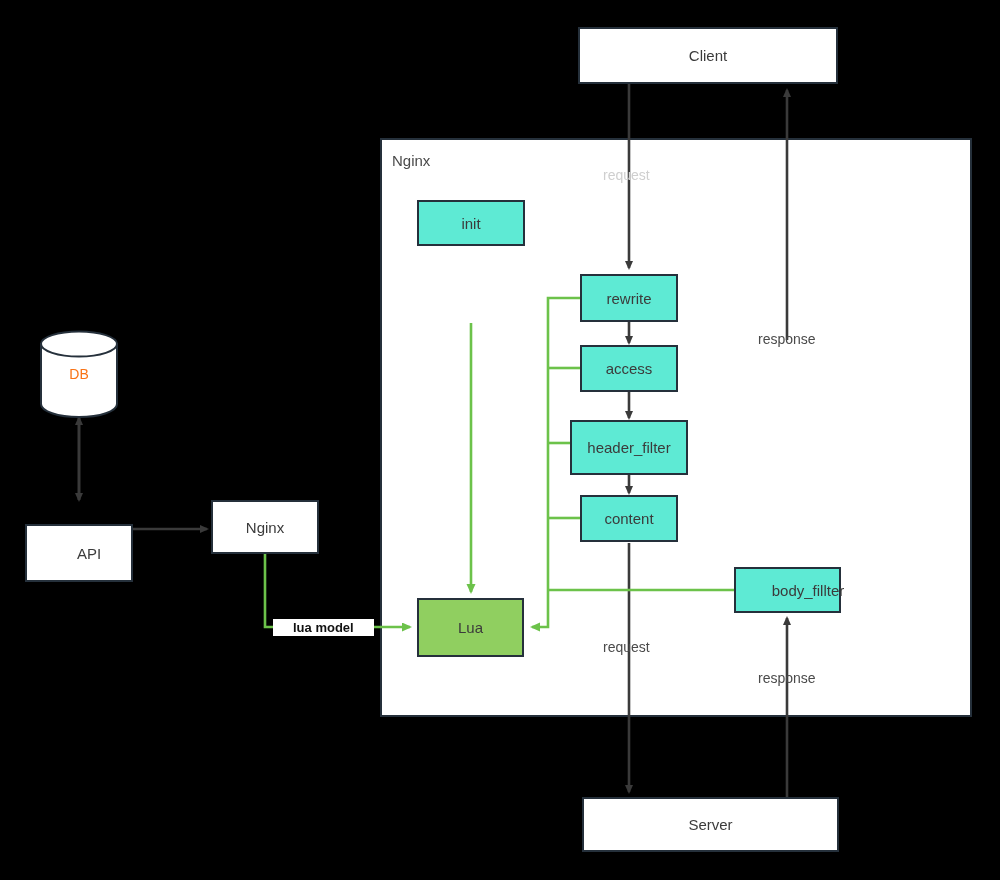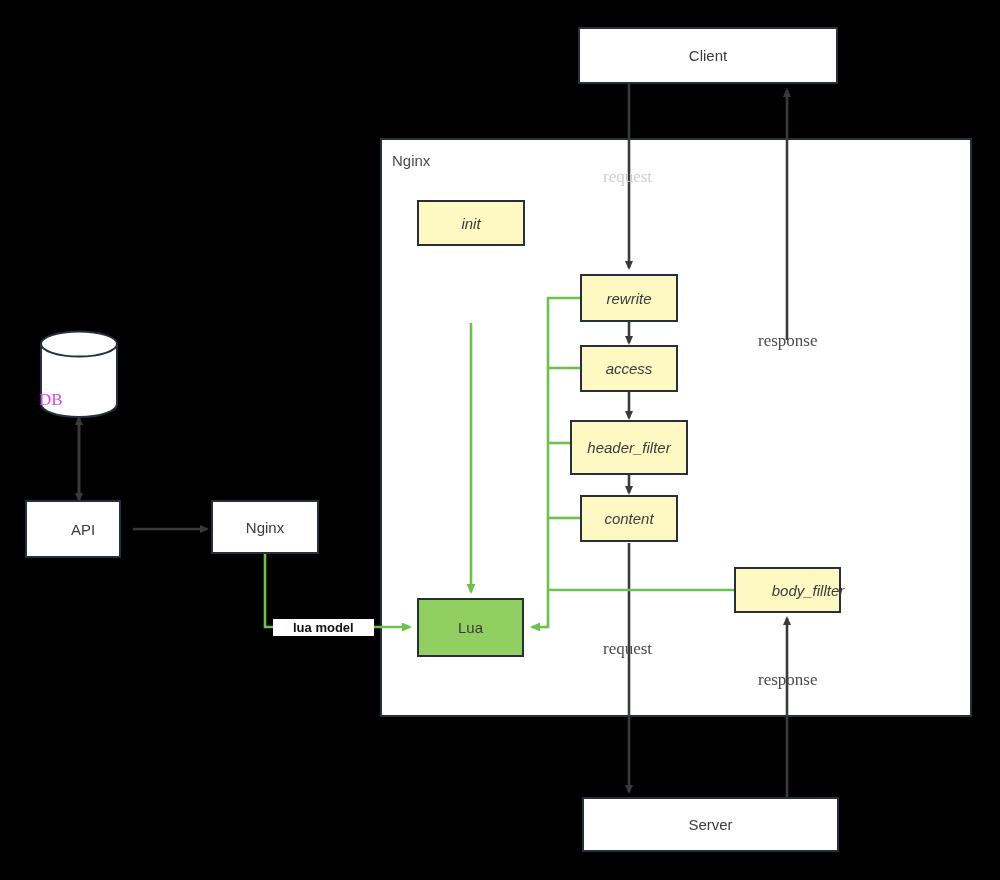--- a/index.html
+++ b/index.html
@@ -3,23 +3,23 @@
 <meta charset="utf-8">
 <style>
   html,body{margin:0;padding:0;background:#000;}
   body{width:1000px;height:880px;position:relative;overflow:hidden;
        font-family:"Liberation Sans","DejaVu Sans",sans-serif;}
   #stage{position:absolute;left:0;top:0;width:1000px;height:880px;background:#000;}
   #stage svg{position:absolute;left:0;top:0;}
   .node{position:absolute;box-sizing:border-box;display:flex;align-items:center;
         justify-content:center;border:2px solid #25303b;font-size:15px;color:#3b3b3b;}
   .node.white{background:#ffffff;}
-  .node.orange{background:#fef9c3;font-style:italic;}
+  .node.orange{background:#5eead4;}
   .node.green{background:#90cf60;}
-  .lbl{position:absolute;font-size:17px;color:#4a4a4a;white-space:nowrap;font-family:Liberation Serif, serif;}
+  .lbl{position:absolute;font-size:14px;color:#4a4a4a;white-space:nowrap;}
   .lbl.onwhite{color:#4a4a4a;}
   .lbl.onblack{color:#cfcfcf;}
   .edge-tag{position:absolute;font-size:13px;font-weight:bold;color:#111;
             background:#ffffff;padding:1px 20px;white-space:nowrap;}
   .container-title{position:absolute;font-size:15px;color:#4a4a4a;}
   #nginx-box{position:absolute;left:380px;top:138px;width:592px;height:579px;
              background:#ffffff;border:2px solid #25303b;box-sizing:border-box;}
 </style>
 </head>
 <body>
@@ -81,24 +81,24 @@
 
   <div class="node white" style="left:578px;top:27px;width:260px;height:57px;">
     <span>Client</span>
   </div>
 
   <div style="position:absolute;left:39px;top:330px;width:80px;height:88px;">
     <svg width="80" height="88">
       <path d="M2,14 L2,74 A38,13 0 0,0 78,74 L78,14 Z" fill="#ffffff" stroke="#25303b" stroke-width="2"></path>
       <ellipse cx="40" cy="14" rx="38" ry="12.5" fill="#ffffff" stroke="#25303b" stroke-width="2"></ellipse>
     </svg>
-    <span class="lbl onblack" style="left:0;top:36px;width:80px;color:#d946ef;margin-top:24px;">DB</span>
+    <span class="lbl onblack" style="left:0;top:36px;width:80px;text-align:center;color:#f97316;">DB</span>
   </div>
 
-  <div class="node white" style="left:25px;top:500px;width:96px;height:58px;padding-left:20px;">
+  <div class="node white" style="left:25px;top:524px;width:108px;height:58px;padding-left:20px;">
     <span>API</span>
   </div>
 
   <div class="node white" style="left:211px;top:500px;width:108px;height:54px;">
     <span>Nginx</span>
   </div>
 
   <div class="node orange" style="left:417px;top:200px;width:108px;height:46px;">
     <span>init</span>
   </div>

